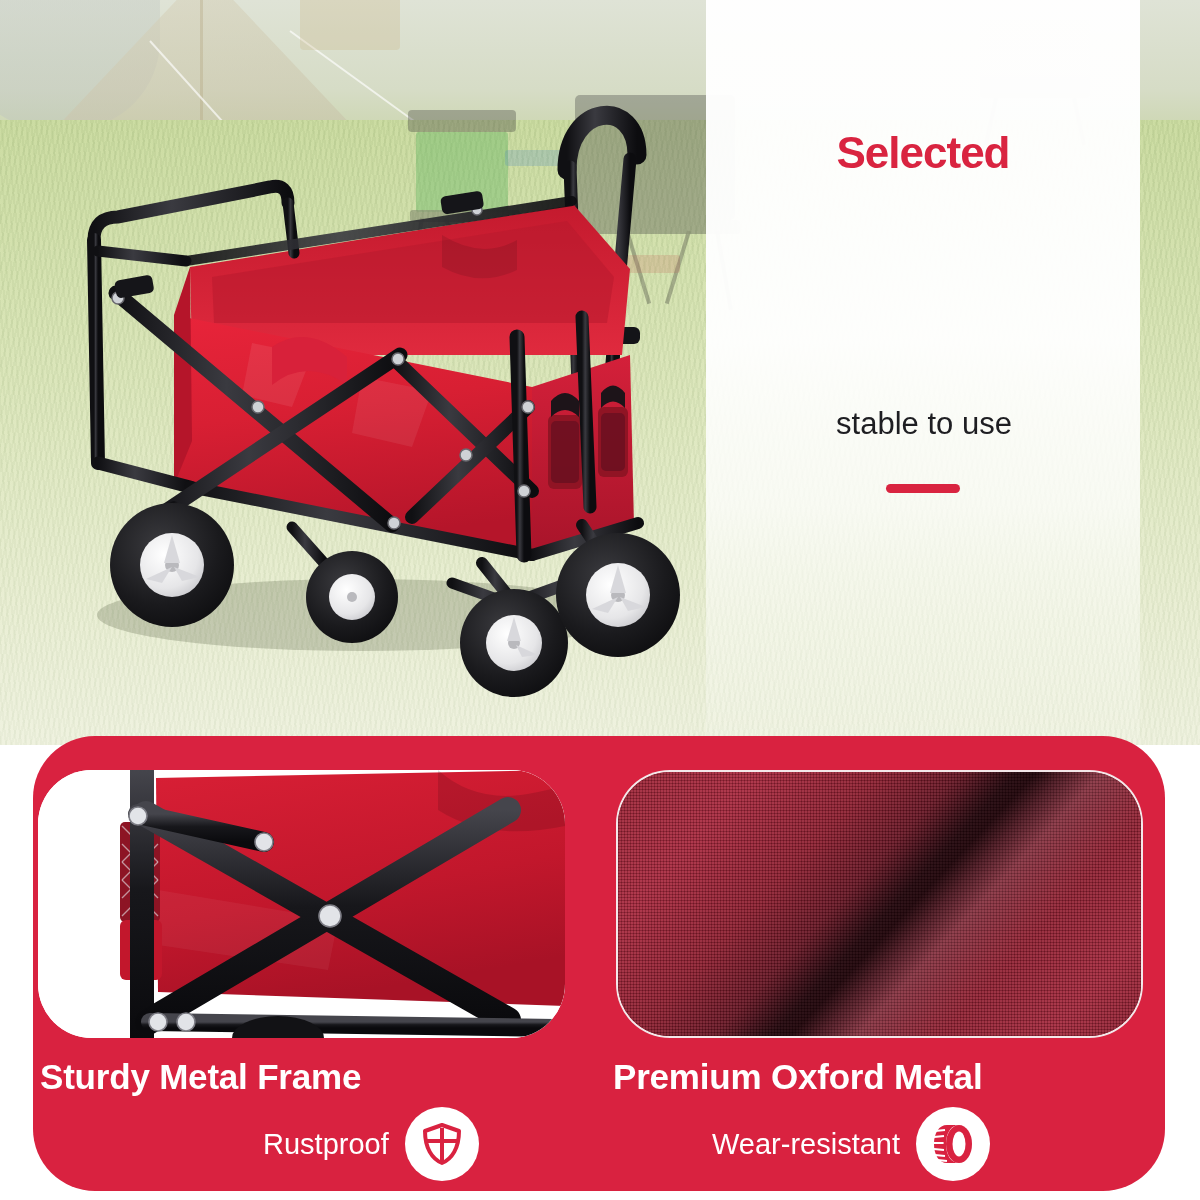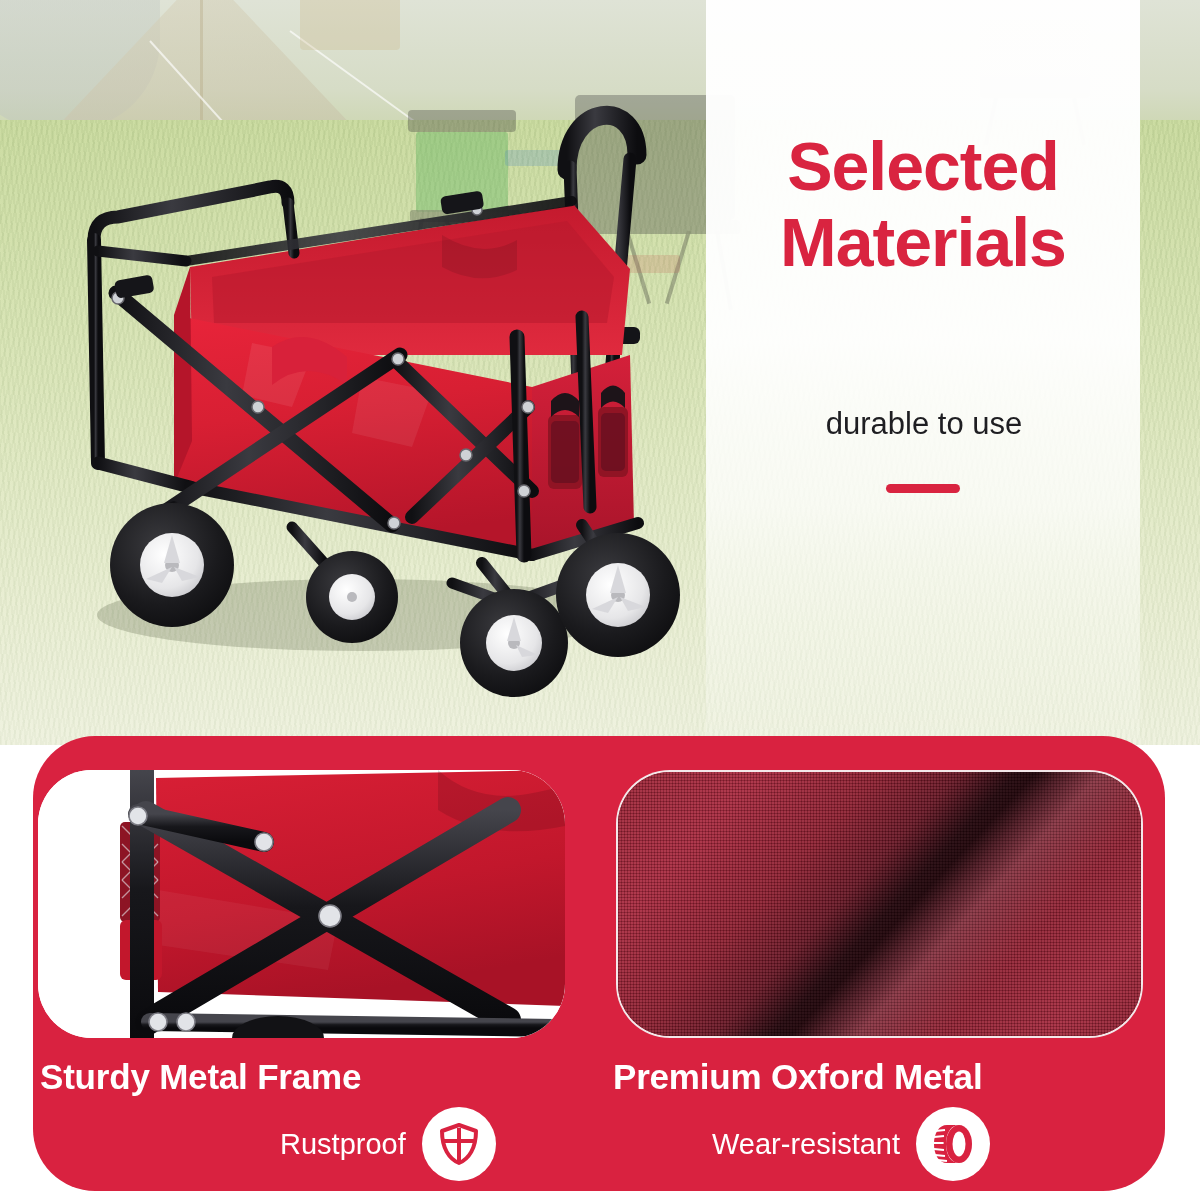--- a/index.html
+++ b/index.html
@@ -98,21 +98,21 @@
     background:linear-gradient(180deg,
       rgba(255,255,255,.97) 0%,
       rgba(255,255,255,.96) 46%,
       rgba(255,255,255,.78) 68%,
       rgba(255,255,255,.42) 84%,
       rgba(255,255,255,.10) 100%);
   }
   .headline {
     position:absolute; left:0; top:128px; width:434px;
     text-align:center; color:#D92440;
-    font-size:68px; font-weight:bold; line-height:1.12;
+    font-size:44px; font-weight:bold; line-height:1.12;
     letter-spacing:-1px;
   }
   .headline .l2 { display:block; }
   .subline {
     position:absolute; left:8px; top:358px; width:420px;
     text-align:center; color:#1e1e22;
     font-size:31px; font-weight:400; line-height:1.42;
   }
   .rule {
     position:absolute; left:50%; top:484px; transform:translateX(-50%);
@@ -152,21 +152,21 @@
   }
 
   .feat-title {
     position:absolute; top:1057px; width:560px; text-align:left;
     color:#ffffff; font-size:35px; font-weight:bold; letter-spacing:-.2px;
   }
   .feat-title.left { left:40px; }
   .feat-title.right { left:613px; }
 
   .feat-badge { position:absolute; top:1105px; height:78px; display:flex; align-items:center; gap:16px; }
-  .feat-badge.left { left:280px; }
+  .feat-badge.left { left:263px; }
   .feat-badge.right { left:712px; }
   .feat-sub { color:#ffffff; font-size:29px; font-weight:400; white-space:nowrap; }
   .badge-circle {
     width:74px; height:74px; border-radius:50%; background:#ffffff;
     display:flex; align-items:center; justify-content:center; flex:0 0 74px;
   }
   .badge-circle svg { display:block; }
 </style>
 </head>
 <body>
@@ -360,25 +360,24 @@
         <path d="M556 510 L564 538 L548 538 Z" fill="#d8d8dc"></path>
         <path d="M584 552 L558 542 L566 556 Z" fill="#d8d8dc"></path>
         <path d="M530 554 L556 542 L546 558 Z" fill="#d8d8dc"></path>
       </g>
     </svg>
   </div>
 
   <div class="textpanel">
     <div class="headline">
       <span>Selected</span>
-      <span class="l2">Materials</span>
     </div>
     <div class="subline">
       <br>
-      <span>durable to use</span>
+      <span>stable to use</span>
     </div>
     <div class="rule"></div>
   </div>
 </div>
 
 <div class="redpanel"></div>
 
 <div class="card card-left" style="left:38px; top:770px;">
   <div class="frameart">
     <svg viewBox="0 0 527 268" xmlns="http://www.w3.org/2000/svg">

